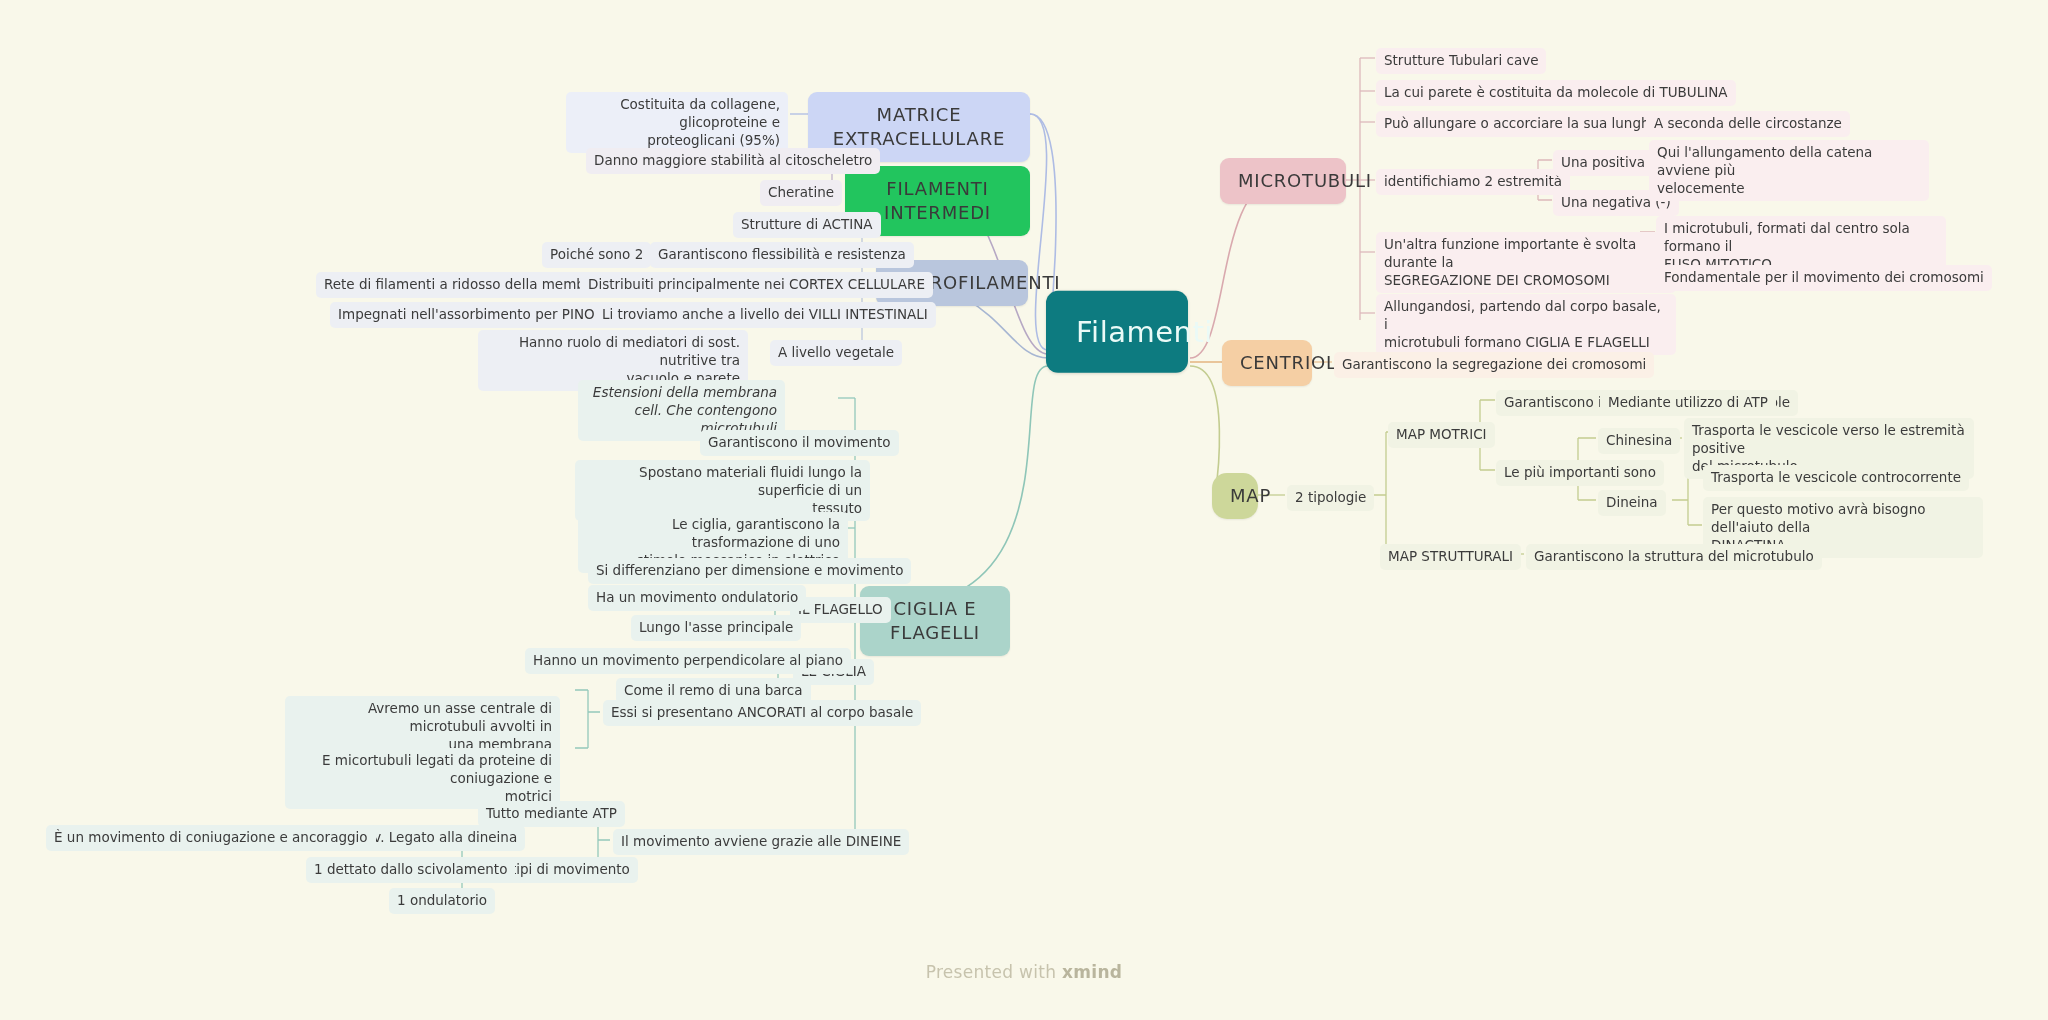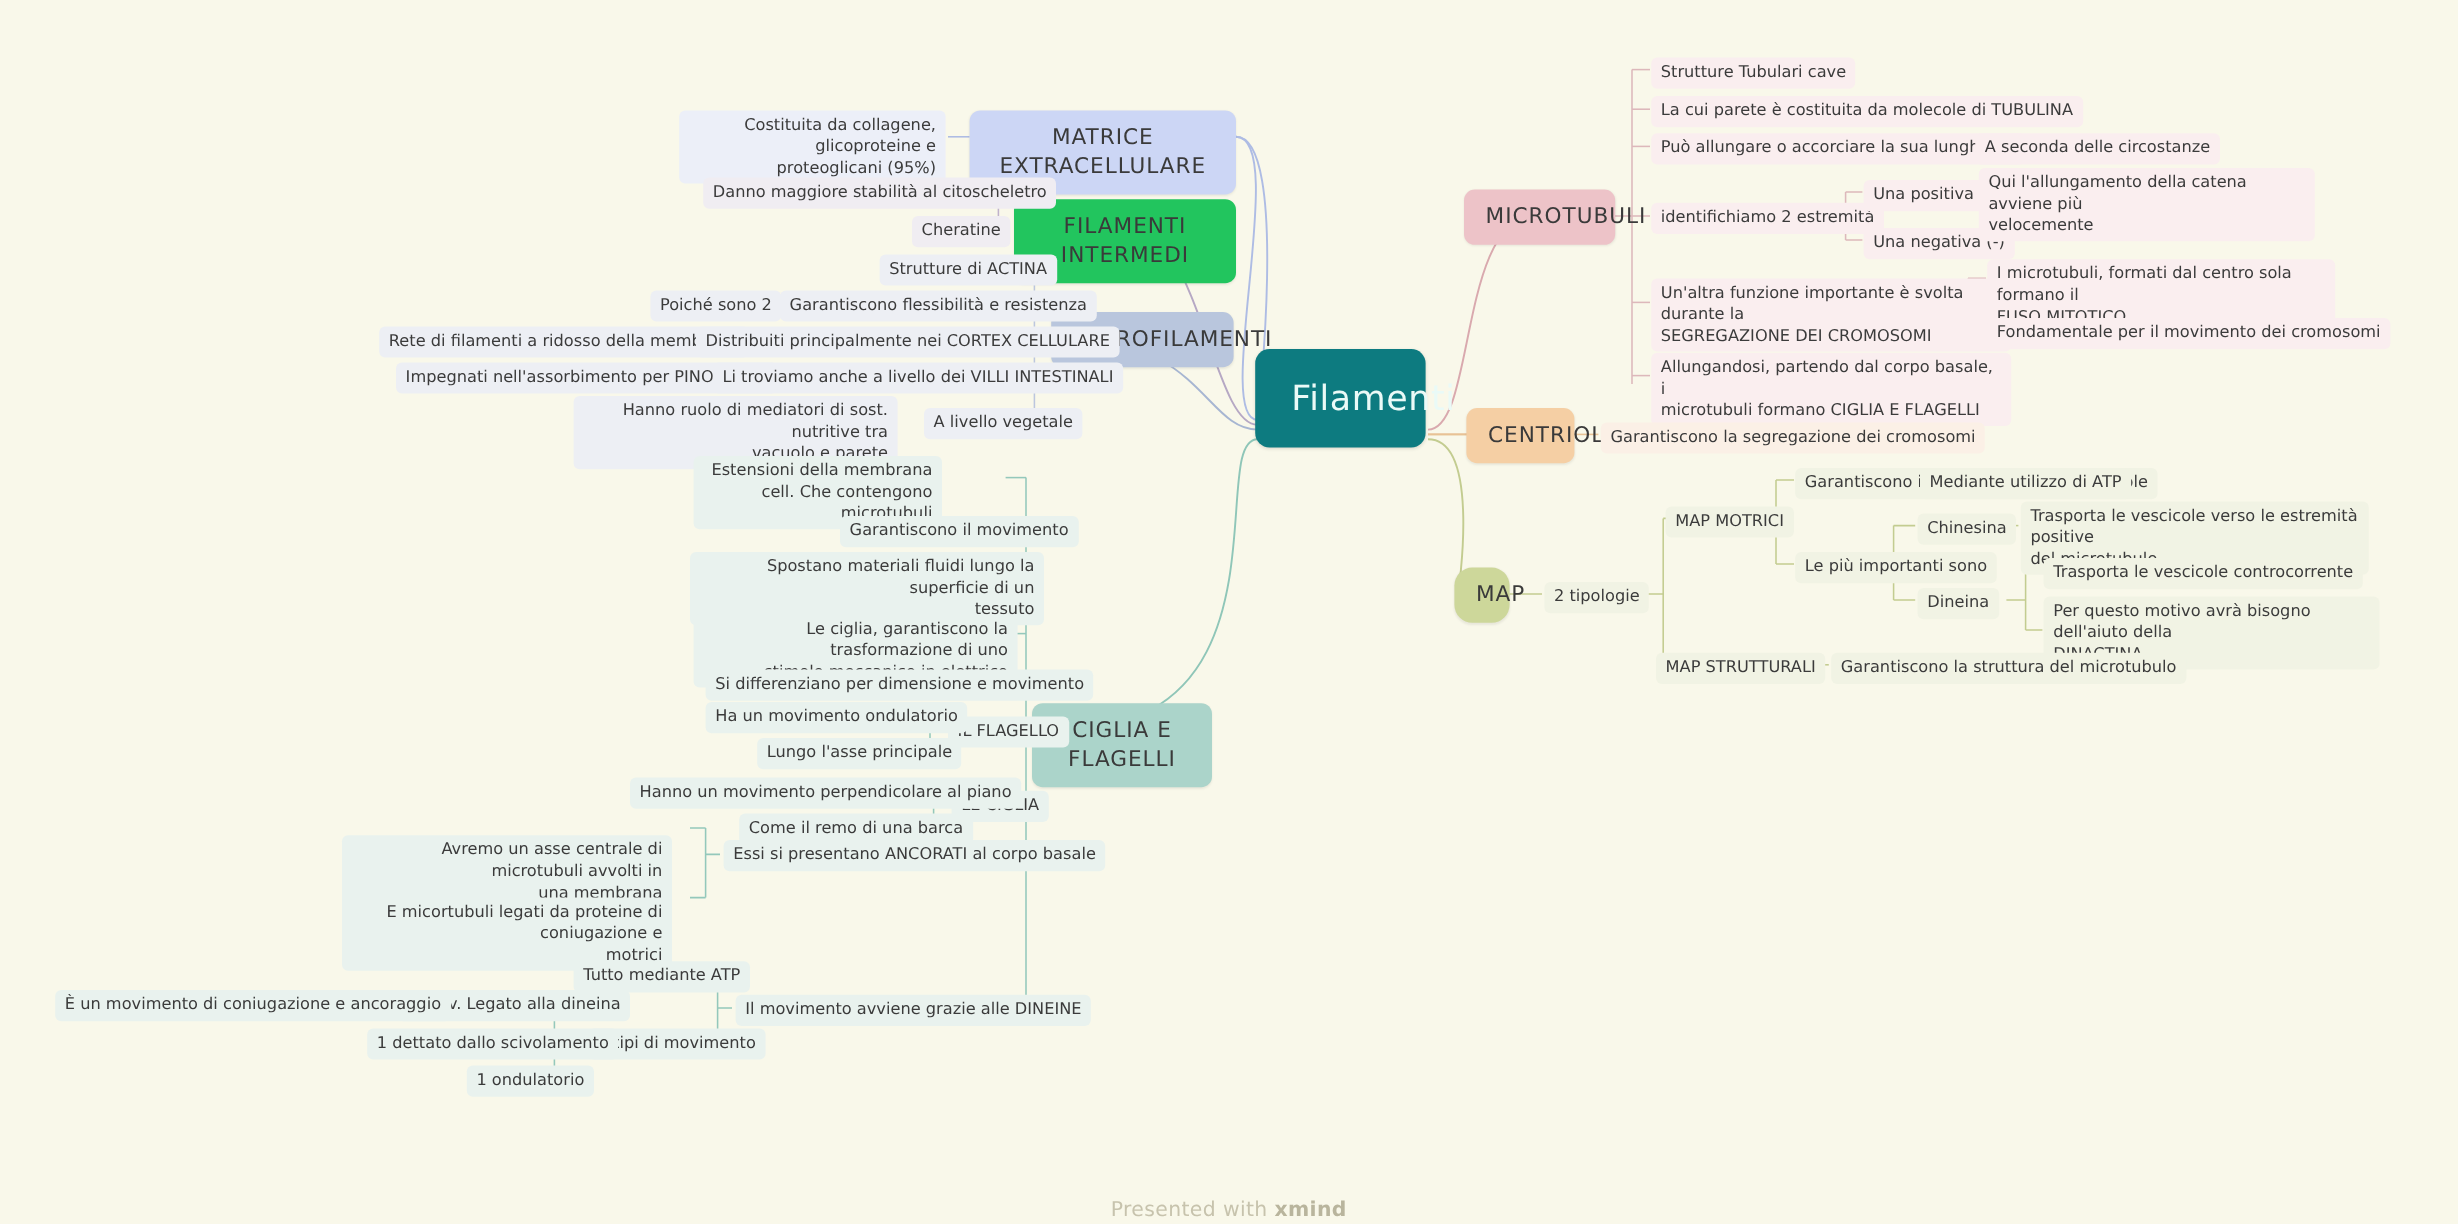--- a/index.html
+++ b/index.html
@@ -70,21 +70,20 @@
   .lefty { text-align: right; }
 
   .footer {
     position: absolute;
     left: 0; right: 0;
     top: 962px;
     text-align: center;
     font-size: 17px;
     color: #c7c3ad;
     letter-spacing: .3px;
-    margin-top: 36px;
   }
   .footer b { color: #b9b59d; }
 </style>
 </head>
 <body>
 
 <div id="map">
 
   <svg class="links" viewBox="0 0 2048 1020">
     <g fill="none" stroke-width="1.6">
@@ -229,21 +228,21 @@
   <div class="node leaf t-steel lefty" style="left:316px; top:272px;">Rete di filamenti a ridosso della membrana</div>
   <div class="node leaf t-steel lefty" style="left:580px; top:272px;">Distribuiti principalmente nei CORTEX CELLULARE</div>
   <div class="node leaf t-steel lefty" style="left:330px; top:302px;">Impegnati nell'assorbimento per PINOCITOSI</div>
   <div class="node leaf t-steel lefty" style="left:594px; top:302px;">Li troviamo anche a livello dei VILLI INTESTINALI</div>
   <div class="node leaf t-steel lefty" style="left:478px; top:330px; width:270px;">Hanno ruolo di mediatori di sost. nutritive tra
 vacuolo e parete</div>
   <div class="node leaf t-steel lefty" style="left:770px; top:340px;">A livello vegetale</div>
 
   <div class="node branch b-ciglia" style="left:860px; top:586px; width:150px; text-align:center;">CIGLIA E FLAGELLI</div>
 
-  <div class="node leaf t-green lefty" style="left:578px; top:380px; width:207px;">Estensioni della membrana cell. Che contengono
+  <div class="node leaf t-green lefty" style="left:578px; top:380px; width:207px;font-style:italic;">Estensioni della membrana cell. Che contengono
 microtubuli</div>
   <div class="node leaf t-green lefty" style="left:700px; top:430px;">Garantiscono il movimento</div>
   <div class="node leaf t-green lefty" style="left:575px; top:460px; width:295px;">Spostano materiali fluidi lungo la superficie di un
 tessuto</div>
   <div class="node leaf t-green lefty" style="left:578px; top:512px; width:270px;">Le ciglia, garantiscono la trasformazione di uno
 stimolo meccanico in elettrico</div>
   <div class="node leaf t-green lefty" style="left:588px; top:558px;">Si differenziano per dimensione e movimento</div>
 
   <div class="node leaf t-green lefty" style="left:790px; top:597px;">IL FLAGELLO</div>
   <div class="node leaf t-green lefty" style="left:588px; top:585px;">Ha un movimento ondulatorio</div>

